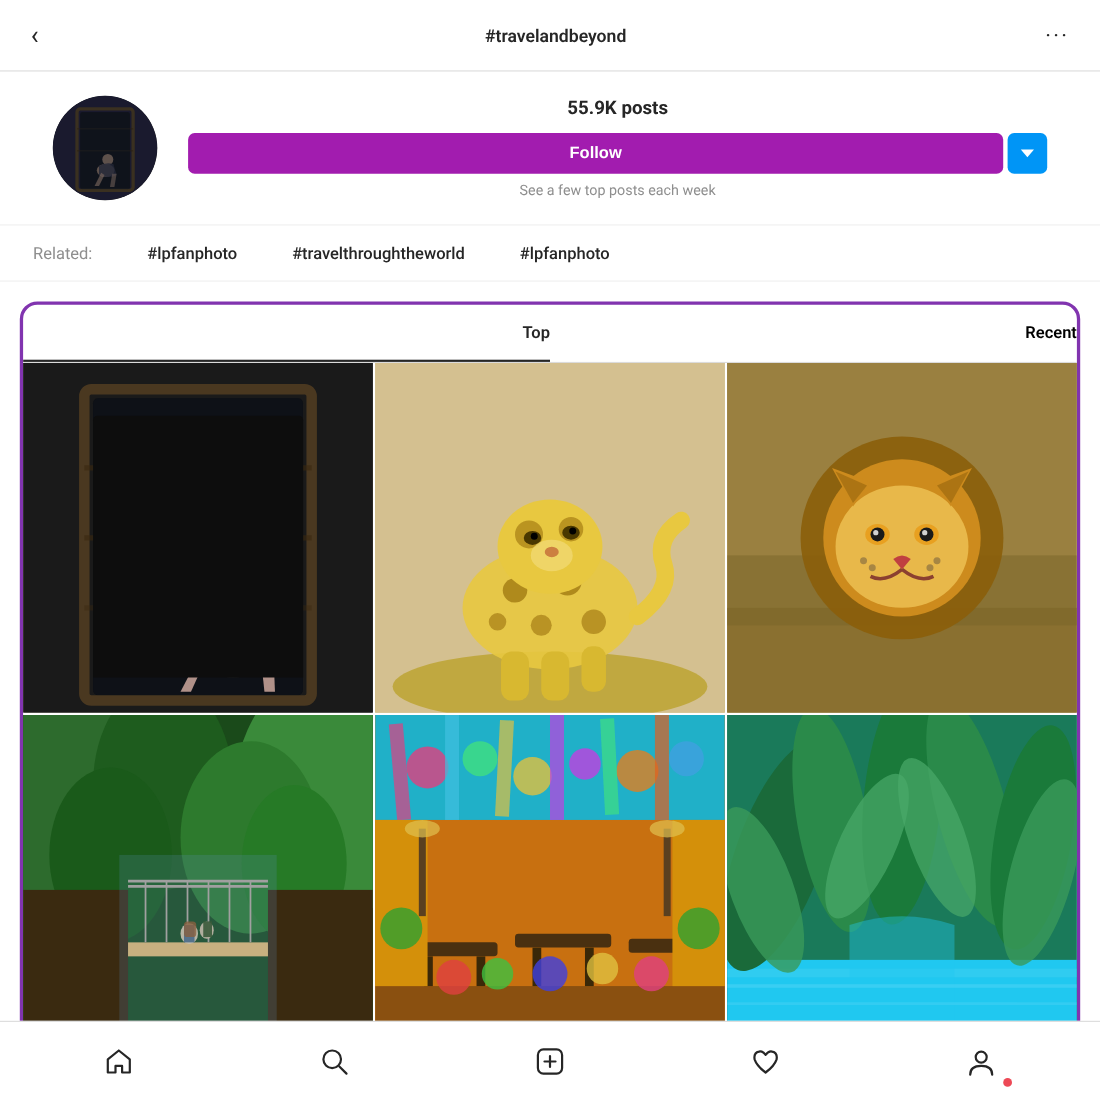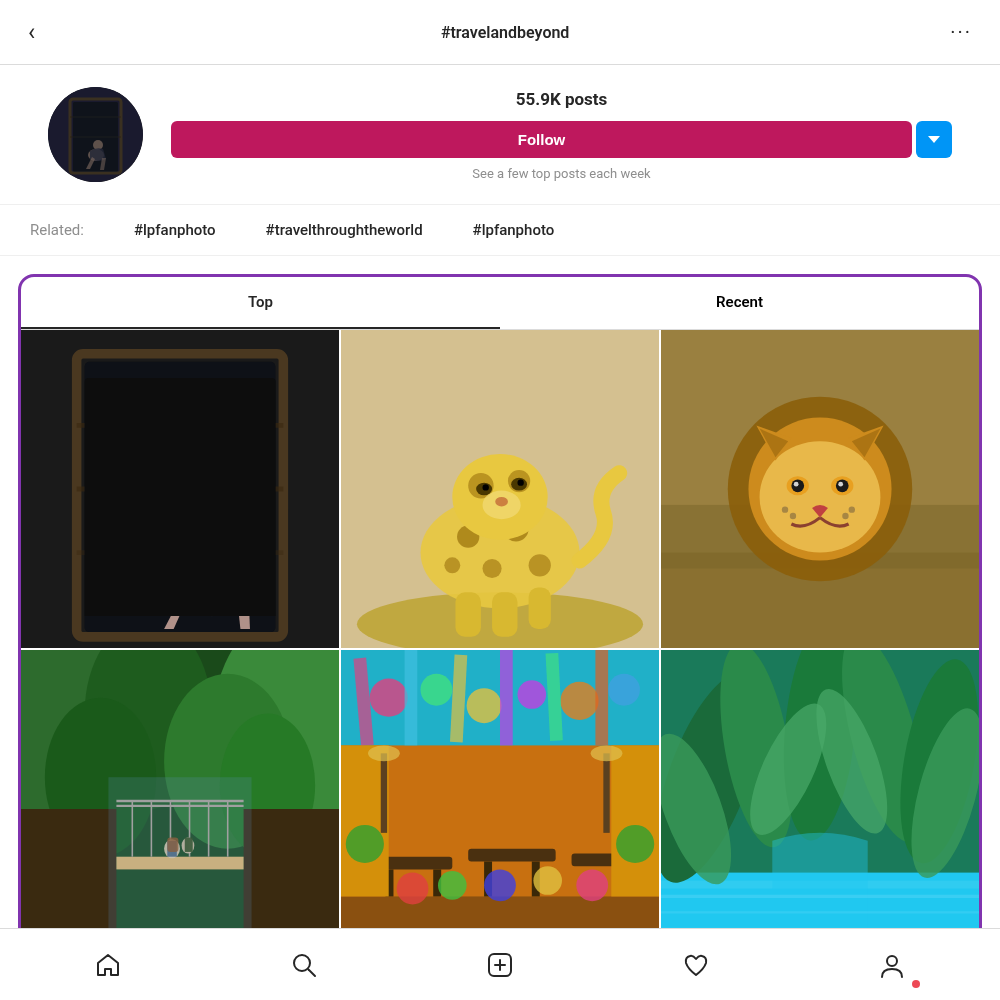--- a/index.html
+++ b/index.html
@@ -78,21 +78,21 @@
     .posts-count span {
       font-weight: 700;
     }
     .follow-row {
       display: flex;
       gap: 4px;
       margin-bottom: 8px;
     }
     .follow-btn {
       flex: 1;
-      background: #be185d;
+      background: #a21caf;
       color: #fff;
       border: none;
       border-radius: 6px;
       padding: 10px 20px;
       font-size: 15px;
       font-weight: 600;
       cursor: pointer;
     }
     .dropdown-btn {
       background: #0095f6;
@@ -153,21 +153,21 @@
       background: #fff;
     }
 
     
     .tabs {
       display: flex;
       border-bottom: 1px solid #dbdbdb;
     }
     .tab {
       flex: 1;
-      text-align: center;
+      text-align: right;
       padding: 16px 0;
       font-size: 15px;
       font-weight: 600;
       cursor: pointer;
     }
     .tab.active {
       color: #262626;
       border-bottom: 2px solid #262626;
     }
     .tab.inactive {

